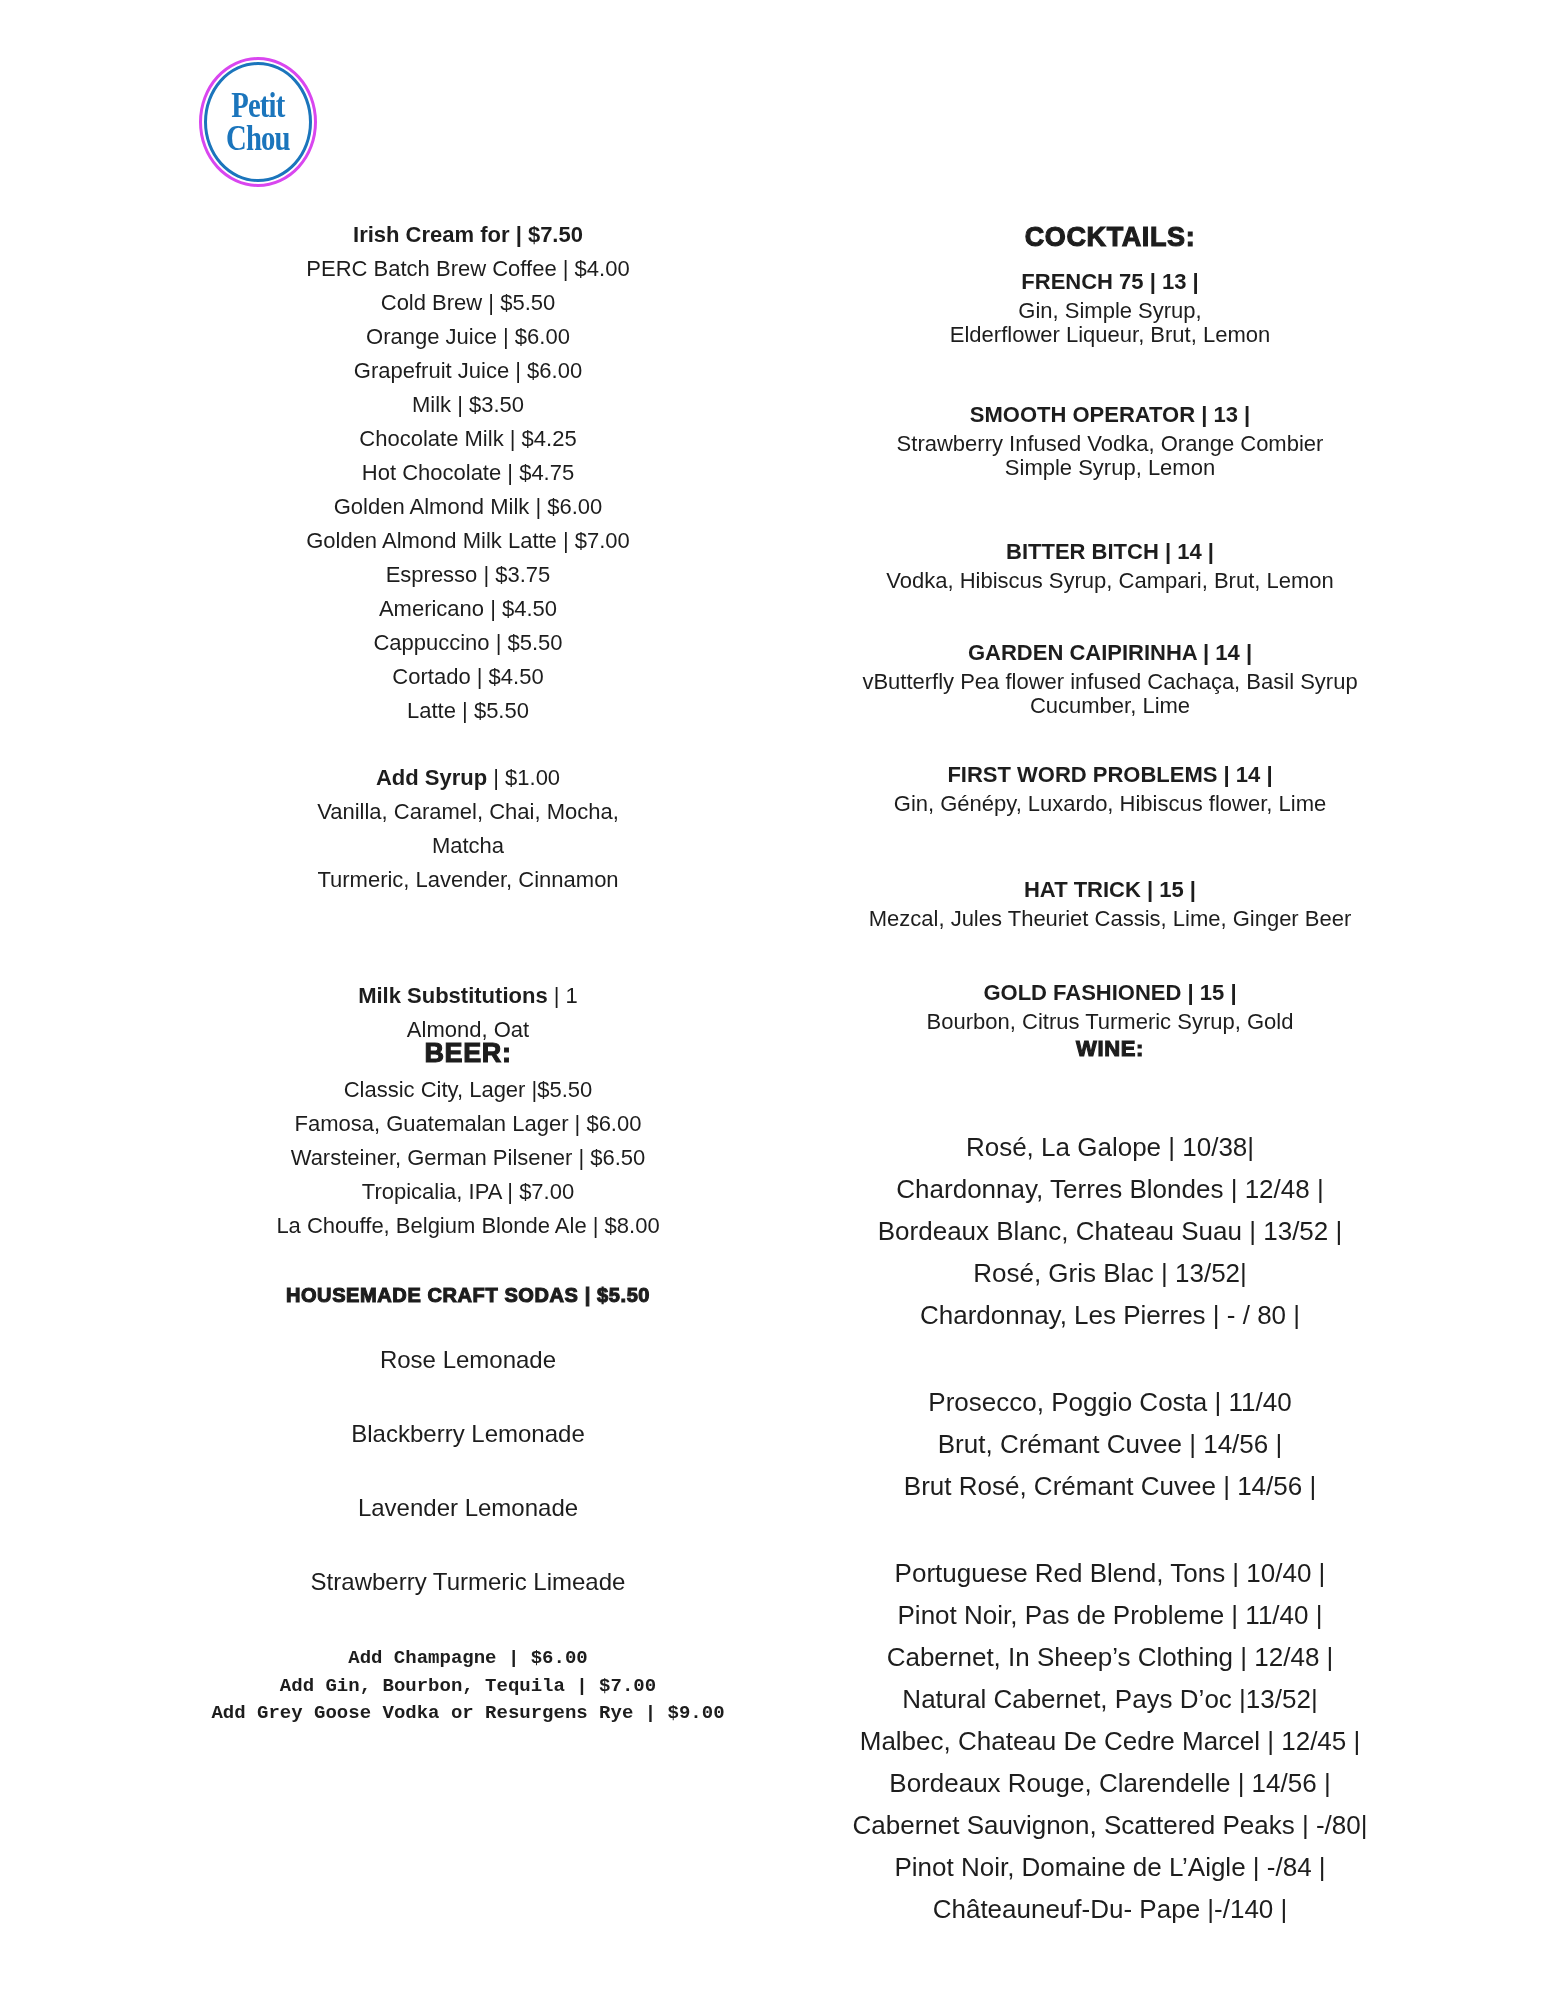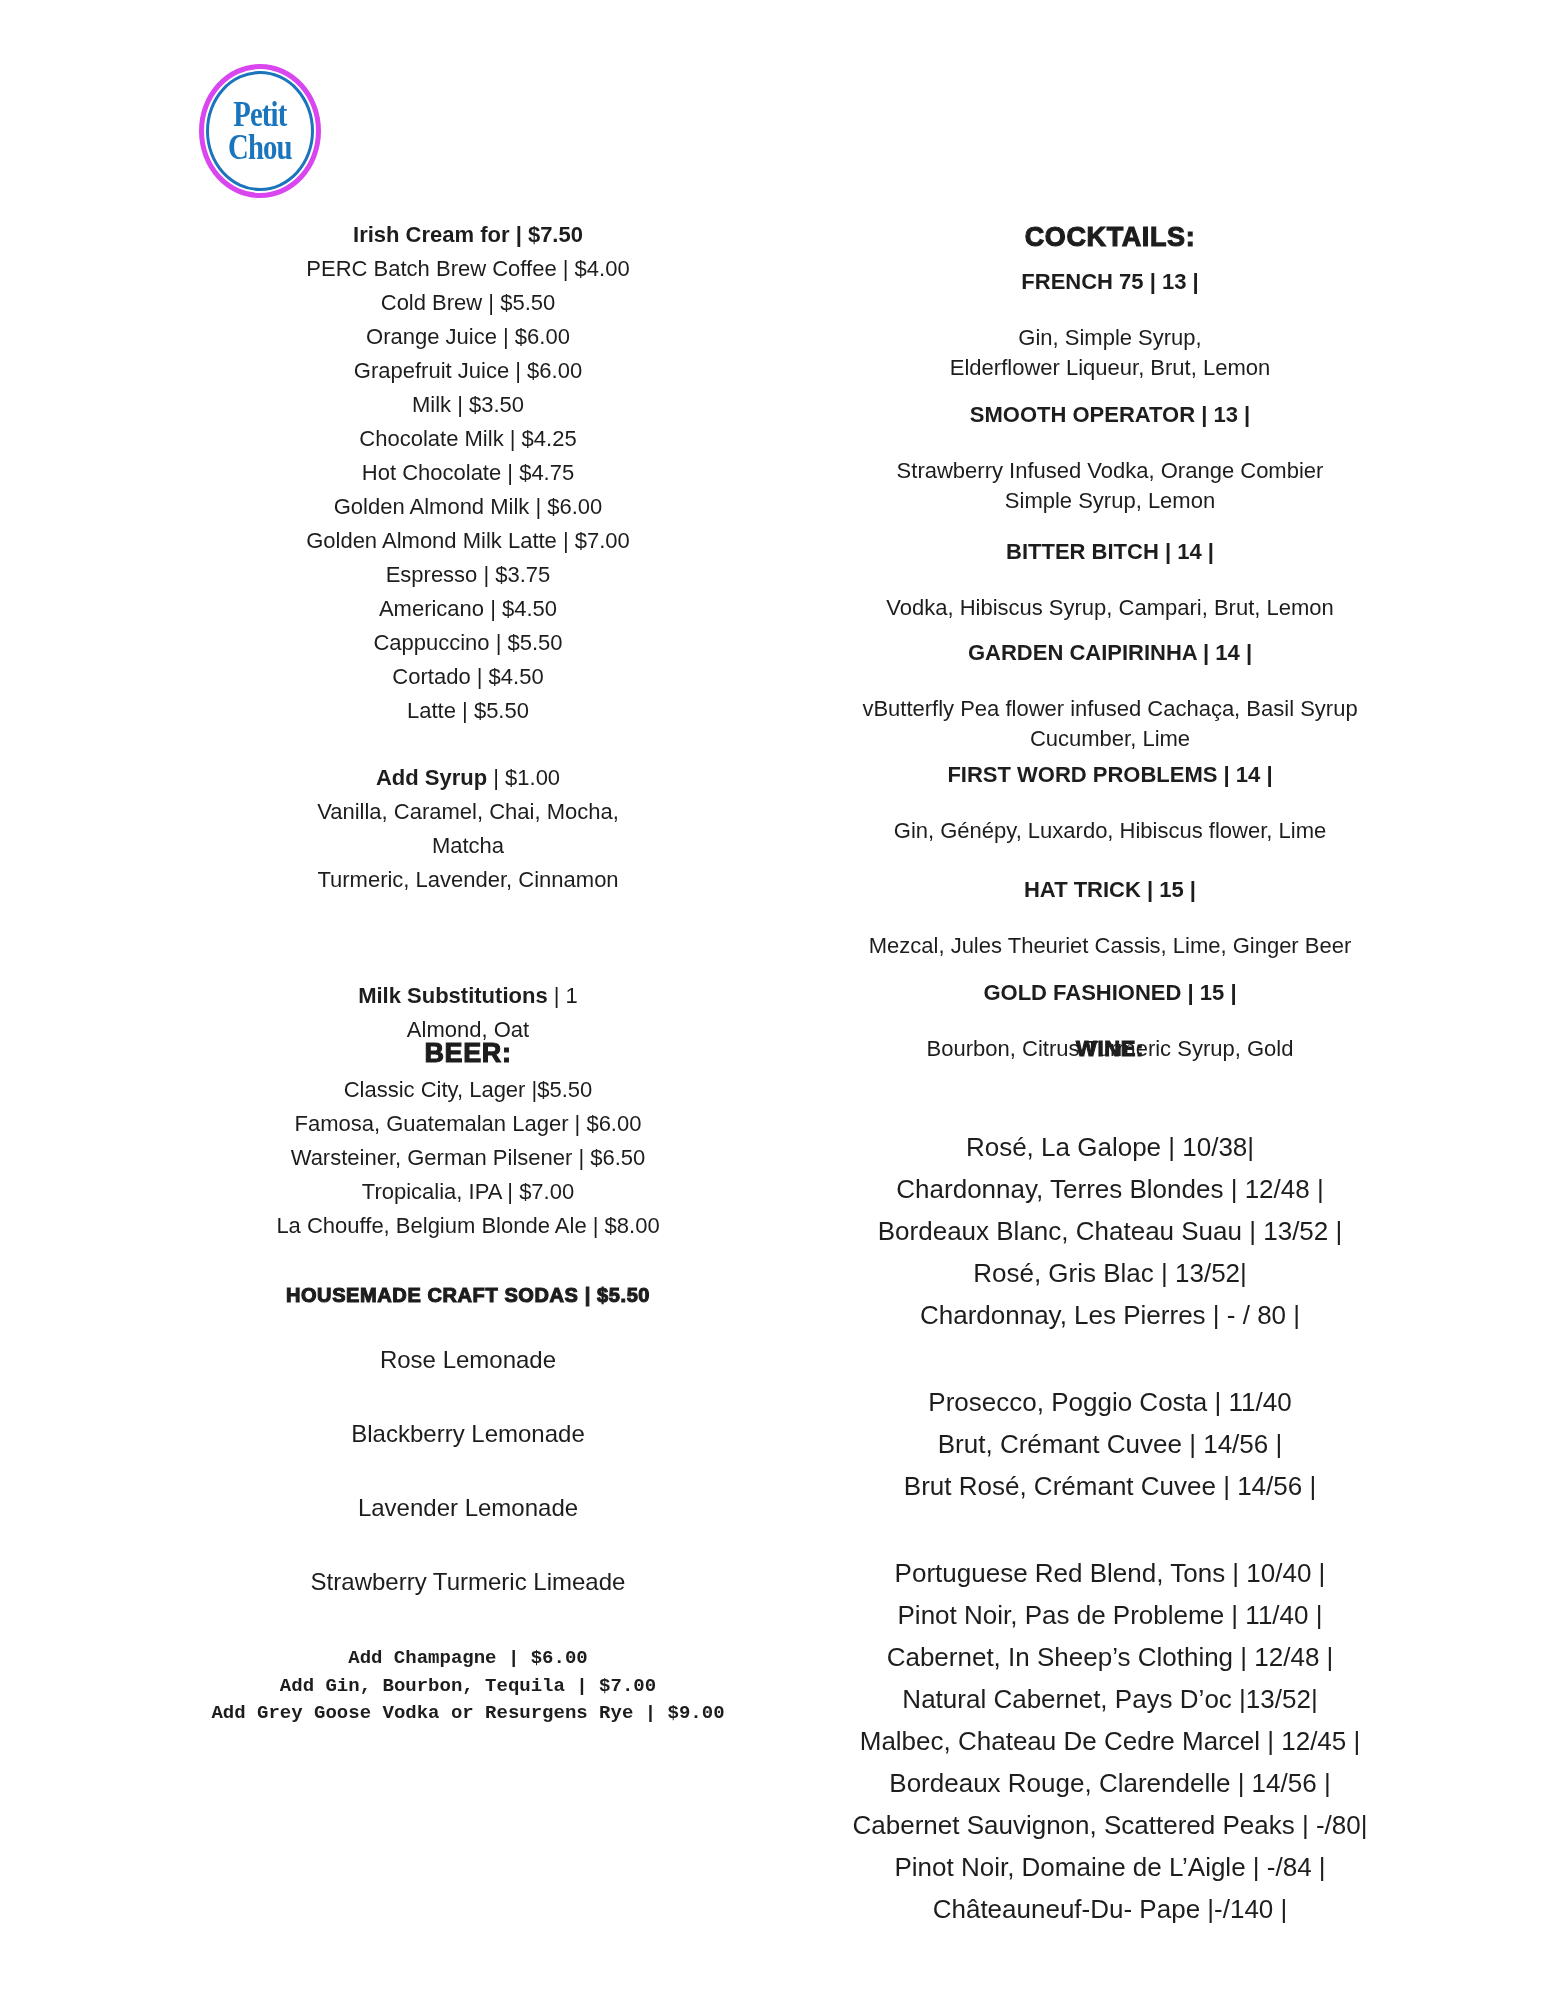--- a/index.html
+++ b/index.html
@@ -2,22 +2,22 @@
 <html><head>
 <meta charset="utf-8">
 <style>
   html,body{margin:0;padding:0;background:#ffffff;}
   .page{
     position:relative;width:1545px;height:2000px;background:#ffffff;overflow:hidden;
     font-family:"Liberation Sans",sans-serif;color:#1d1d1d;
   }
   
   .logo{
-    position:absolute;left:199px;top:64px;width:112px;height:124px;
-    border:5px solid #d946ef;border-radius:50%;
+    position:absolute;left:199px;top:57px;width:112px;height:124px;
+    border:3px solid #d946ef;border-radius:50%;
     display:flex;align-items:center;justify-content:center;
   }
   .logo::before{
     content:"";position:absolute;inset:2px;border:3px solid #1b75bc;border-radius:50%;
   }
   .logo-text{
     display:flex;flex-direction:column;align-items:center;justify-content:center;
     color:#1b75bc;font-family:"Liberation Serif",serif;font-weight:bold;
     font-size:35px;line-height:33px;transform:scaleX(.82);letter-spacing:-1px;
   }
@@ -40,21 +40,21 @@
   .beer-header{font-size:27px;line-height:40px;}
   .sec-sodas-header{top:1273px;font-size:20px;line-height:44px;}
   .sec-sodas{top:1342px;}
   .soda-item{font-size:24px;line-height:36px;margin-bottom:38px;}
   .sec-addons{top:1645px;}
   .addon-line{font-size:19px;line-height:27.5px;font-weight:bold;font-family:Liberation Mono, monospace;}
   
   .sec-cocktails-header{top:216px;font-size:27px;line-height:42px;}
   .cocktail{position:absolute;left:0;width:100%;text-align:center;}
   .cocktail .name{font-size:22px;line-height:33.5px;font-weight:bold;}
-  .cocktail .desc{font-size:22px;line-height:30px;white-space:pre-line;margin-top:24px;}
+  .cocktail .desc{font-size:22px;line-height:24px;white-space:pre-line;}
   .ck-1{top:265px;} .ck-2{top:398px;} .ck-3{top:535px;} .ck-4{top:636px;}
   .ck-5{top:758px;} .ck-6{top:873px;} .ck-7{top:976px;}
   .sec-wine-header{top:1028px;font-size:22px;line-height:42px;}
   .wine-line{font-size:26px;line-height:42px;}
   .wine-a{top:1126px;} .wine-b{top:1381px;} .wine-c{top:1552px;}
 </style>
 </head>
 <body>
 
 <div class="page">

